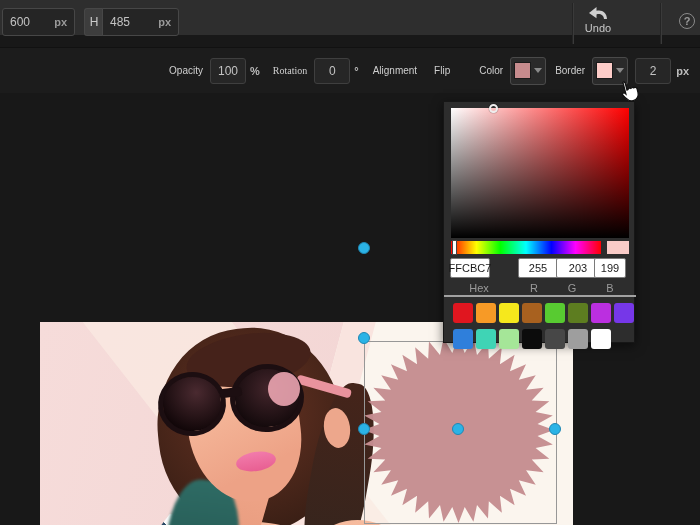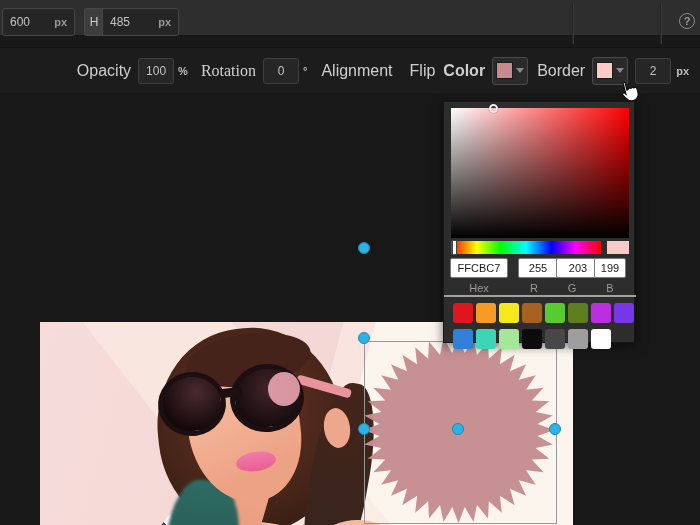--- a/index.html
+++ b/index.html
@@ -14,21 +14,21 @@
   #h-chip{position:absolute;left:84px;top:8px;width:19px;height:28px;background:#3d3d3d;border:1px solid #474747;
           border-right:none;border-radius:3px 0 0 3px;color:#cccccc;font-size:12px;display:flex;align-items:center;justify-content:center;box-sizing:border-box;}
   .tb-sep{position:absolute;top:3px;width:1px;height:41px;background:#242424;box-shadow:1px 0 0 #3a3a3a;}
   .histbtn{position:absolute;top:5px;width:40px;height:40px;display:flex;flex-direction:column;align-items:center;gap:1px;cursor:pointer;}
   .histbtn span{font-size:11px;}
   #helpicon{position:absolute;left:679px;top:13px;width:16px;height:16px;border:1.5px solid #8a8a8a;border-radius:50%;
             color:#9a9a9a;font-size:11px;font-weight:bold;display:flex;align-items:center;justify-content:center;box-sizing:border-box;}
   
   #toolbar{position:absolute;left:0;top:47px;width:700px;height:46px;background:#1c1c1c;border-top:1px solid #111;
            display:flex;align-items:center;justify-content:flex-end;padding-right:11px;box-sizing:border-box;z-index:10;}
-  .tl{color:#cfcfcf;font-size:16px;}
+  .tl{color:#cfcfcf;font-size:10px;}
   .tunit{color:#bdbdbd;font-size:11px;font-weight:bold;}
   .tinput{width:34px;height:24px;background:#262626;border:1px solid #3f3f3f;border-radius:3px;color:#c3c3c3;
           font-size:12px;display:flex;align-items:center;justify-content:center;}
   .swbtn{width:34px;height:26px;background:#2a2a2a;border:1px solid #4a4a4a;border-radius:3px;display:flex;
          align-items:center;justify-content:center;gap:3px;cursor:pointer;}
   .swchip{width:15px;height:15px;border:1px solid #1a1a1a;}
   .swarrow{width:0;height:0;border-left:4px solid transparent;border-right:4px solid transparent;border-top:5px solid #8a8a8a;}
   
   #workspace{position:absolute;left:0;top:93px;width:700px;height:432px;background:#181818;}
   #canvas{position:absolute;left:40px;top:229px;width:533px;height:300px;background:#fbf5ee;overflow:hidden;z-index:1;}
@@ -64,34 +64,40 @@
     <span>600</span>
     <span class="dim-unit">px</span>
   </div>
   <div id="h-chip">H</div>
   <div class="dim-box" style="left:102px;width:77px;border-radius:0 3px 3px 0;">
     <span>485</span>
     <span class="dim-unit">px</span>
   </div>
 
   <div class="tb-sep" style="left:572px;"></div>
+  <div class="histbtn" style="left:578px;">
+    <svg width="22" height="16" viewBox="0 0 22 16">
+      <path d="M20 14 C20 7.5 14.5 4.2 9.5 5.8 L9.5 2 L2 8 L9.5 13.2 L9.5 9.4 C13 8.3 16.7 10 17 14 Z" fill="#cfcfcf"></path>
+    </svg>
+    <span style="color:#c8c8c8;">Undo</span>
+  </div>
   <div class="tb-sep" style="left:660px;"></div>
   <div id="helpicon">?</div>
 </div>
 
 <div id="toolbar" class="dots">
   <span class="tl">Opacity</span>
   <div class="tinput" style="margin-left:7px;">100</div>
   <span class="tunit" style="margin-left:4px;">%</span>
   <span class="tl" style="margin-left:13px;font-family:Liberation Serif, serif;">Rotation</span>
   <div class="tinput" style="margin-left:7px;">0</div>
   <span class="tunit" style="margin-left:4px;">°</span>
   <span class="tl" style="margin-left:14px;">Alignment</span>
   <span class="tl" style="margin-left:17px;">Flip</span>
-  <span class="tl" style="margin-left:8px;font-weight:bold;">Color</span>
+  <span class="tl" style="margin-left:29px;">Color</span>
   <div class="swbtn" style="margin-left:7px;">
     <div class="swchip" style="background-color: rgb(198, 139, 141);"></div>
     <div class="swarrow"></div>
   </div>
   <span class="tl" style="margin-left:9px;">Border</span>
   <div class="swbtn" style="margin-left:7px;">
     <div class="swchip" style="background-color: rgb(253, 204, 200);"></div>
     <div class="swarrow"></div>
   </div>
   <div class="tinput" style="margin-left:7px;">2</div>
@@ -146,21 +152,21 @@
 
 <div id="picker" class="dots">
   <div id="sv">
     <div id="svcursor"></div>
   </div>
   <div id="hue">
     <div id="huecursor"></div>
   </div>
   <div id="preview" style="background-color: rgb(249, 203, 199);"></div>
 
-  <div class="pinput" style="left:6px;width:58px;">FFCBC7</div>
+  <div class="pinput" style="left:6px;width:40px;">FFCBC7</div>
   <div class="pinput" style="left:74px;width:40px;">255</div>
   <div class="pinput" style="left:112px;width:44px;">203</div>
   <div class="pinput" style="left:150px;width:32px;">199</div>
   <div class="plabel" style="left:6px;width:58px;">Hex</div>
   <div class="plabel" style="left:74px;width:32px;">R</div>
   <div class="plabel" style="left:112px;width:32px;">G</div>
   <div class="plabel" style="left:150px;width:32px;">B</div>
 
   <div id="pdivider"></div>
 

